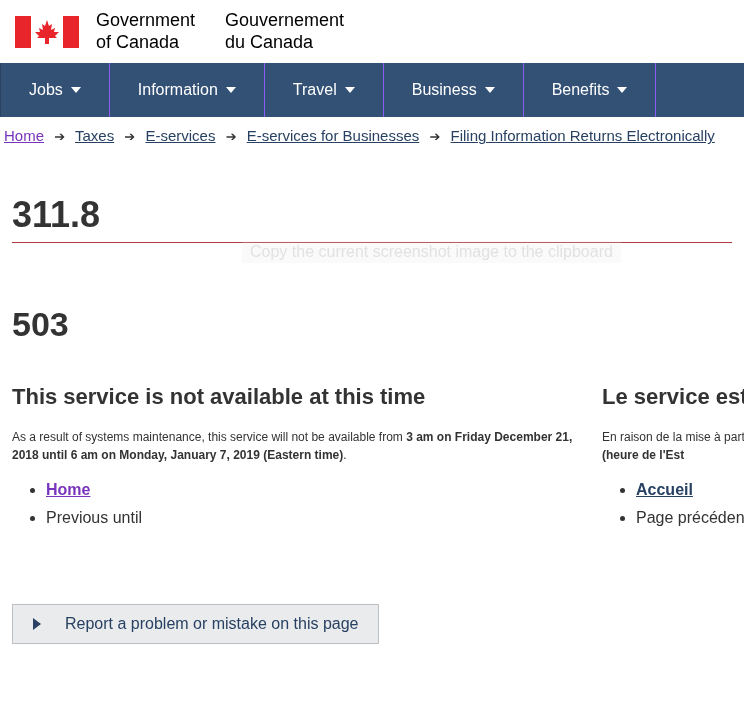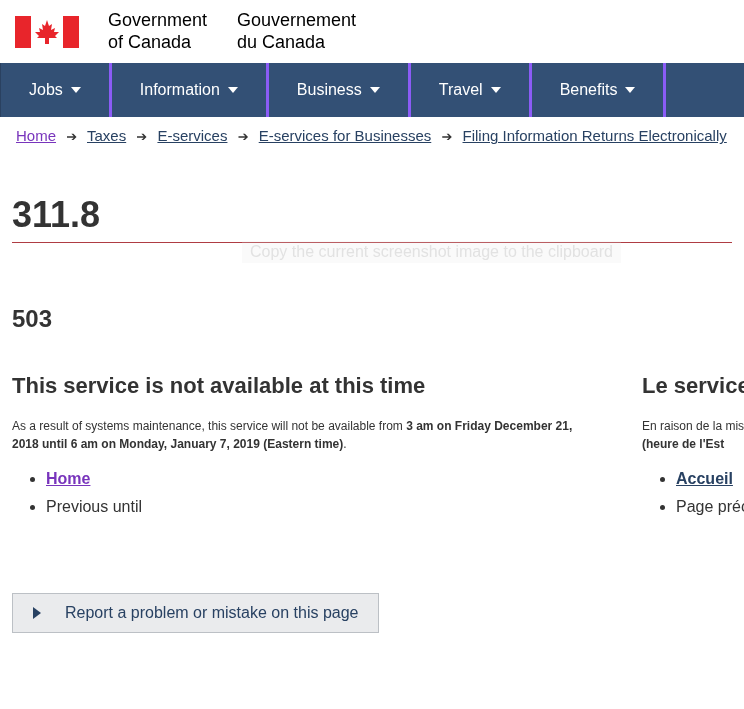--- a/index.html
+++ b/index.html
@@ -1,33 +1,33 @@
 <!DOCTYPE html>
 <html><head>
 <meta charset="utf-8">
 <style>
 * { box-sizing: border-box; margin: 0; padding: 0; }
 body { font-family: "Helvetica Neue", Helvetica, Arial, sans-serif; font-size: 16px; color: #333; }
-.header-brand { display: flex; align-items: center; padding: 10px 15px; gap: 29px; }
+.header-brand { display: flex; align-items: center; padding: 10px 15px; gap: 17px; }
 .flag-svg { width: 64px; height: 32px; }
 .brand-text { display: flex; gap: 30px; }
 .brand-col { font-size: 18px; line-height: 1.2; color: #000; }
 .nav-bar { background: #335075; display: flex; }
-.nav-item { color: #fff; padding: 18px 28px; font-size: 16px; display: flex; align-items: center; gap: 8px; cursor: pointer; border-right: 3px solid #8b5cf6; }
+.nav-item { color: #fff; padding: 18px 28px; font-size: 16px; display: flex; align-items: center; gap: 8px; cursor: pointer; border-right: 1px solid #8b5cf6; }
 .nav-item:first-child { border-left: 1px solid #2a4160; }
 .chevron-down { display: inline-block; width: 0; height: 0; border-left: 5px solid transparent; border-right: 5px solid transparent; border-top: 6px solid #fff; }
-.breadcrumb { padding: 10px 16px; font-size: 15px; }
+.breadcrumb { padding: 10px 4px; font-size: 15px; }
 .breadcrumb a { color: #7834bc; text-decoration: underline; }
 .breadcrumb a.blue { color: #284162; }
 .arrow-r { color: #333; margin: 0 6px; font-size: 13px; }
 .main { padding: 0 12px; }
 h1.page-title { font-size: 36px; font-weight: bold; margin-top: 40px; border-bottom: 1px solid #af3c43; padding-bottom: 6px; }
 .tooltip-ghost { position: relative; color: rgba(180,180,180,0.35); font-size: 16px; background: rgba(230,230,230,0.2); padding: 2px 8px; display: inline-block; margin-left: 230px; margin-top: -10px; }
-h2.sub-code { font-size: 24px; font-weight: bold; margin-top: 42px; }
-.two-col { display: flex; gap: 40px; margin-top: 40px; }
+h2.sub-code { font-size: 34px; font-weight: bold; margin-top: 42px; }
+.two-col { display: flex; margin-top: 40px; }
 .col { flex: 0 0 590px; }
 .col-fr { flex: 0 0 300px; }
 .col h3 { font-size: 22px; font-weight: bold; margin-bottom: 18px; }
 .col p { font-size: 12px; line-height: 1.5; margin-bottom: 14px; }
 .col b { font-weight: bold; }
 .col ul { margin-left: 34px; margin-top: 8px; }
 .col li { margin-bottom: 4px; font-size: 16px; line-height: 1.5; }
 .col li a { color: #7834bc; text-decoration: underline; font-weight: bold; }
 .col-fr li a { color: #284162; }
 .report-btn { margin-top: 70px; display: inline-flex; align-items: center; gap: 24px; background: #eaebed; border: 1px solid #bcc0c5; padding: 10px 20px; color: #284162; font-size: 16px; cursor: pointer; }
@@ -58,25 +58,25 @@
 <nav class="nav-bar">
   <div class="nav-item">
       <span>Jobs</span>
       <span class="chevron-down"></span>
     </div>
   <div class="nav-item">
       <span>Information</span>
       <span class="chevron-down"></span>
     </div>
   <div class="nav-item">
-      <span>Business</span>
+      <span>Travel</span>
       <span class="chevron-down"></span>
     </div>
   <div class="nav-item">
-      <span>Travel</span>
+      <span>Business</span>
       <span class="chevron-down"></span>
     </div>
   <div class="nav-item">
       <span>Benefits</span>
       <span class="chevron-down"></span>
     </div>
 </nav>
 
 <div class="breadcrumb">
   <a href="#">Home</a>

